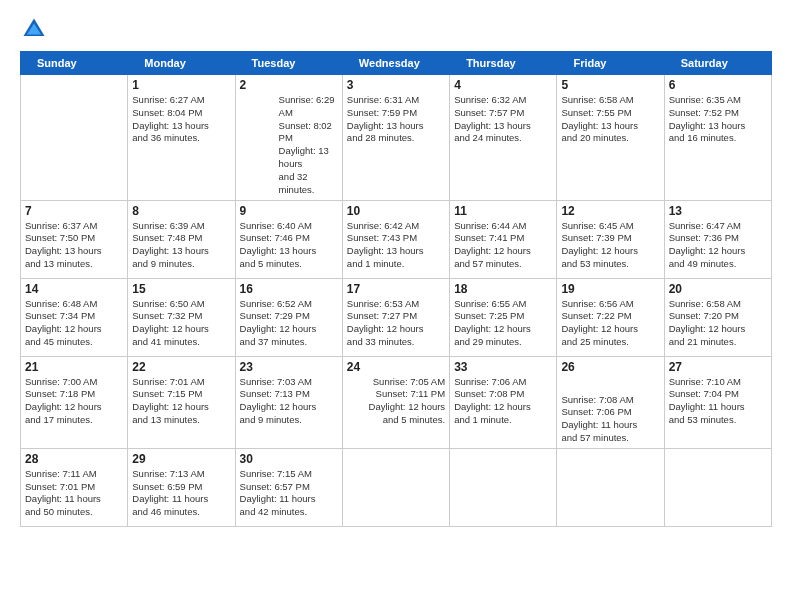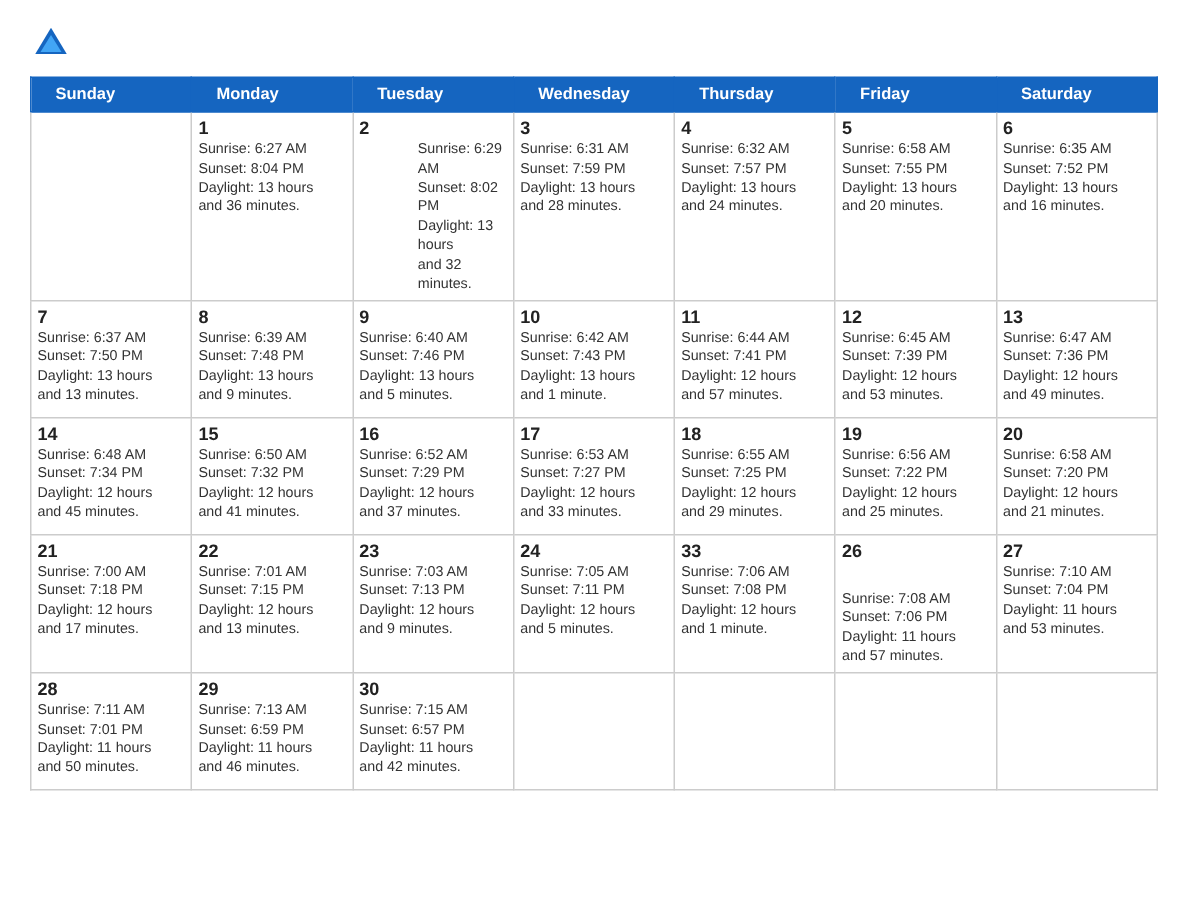--- a/index.html
+++ b/index.html
@@ -292,21 +292,21 @@
           </td>
           <td>
             <span class="day-number">23</span>
             <div class="day-info" style="white-space: pre-line;">Sunrise: 7:03 AM
 Sunset: 7:13 PM
 Daylight: 12 hours
 and 9 minutes.</div>
           </td>
           <td>
             <span class="day-number">24</span>
-            <div class="day-info" style="white-space: pre-line;">Sunrise: 7:05 AM
+            <div class="day-info" style="white-space: pre-line; text-align: right;">Sunrise: 7:05 AM
 Sunset: 7:11 PM
 Daylight: 12 hours
 and 5 minutes.</div>
           </td>
           <td>
             <span class="day-number">33</span>
             <div class="day-info" style="white-space: pre-line;">Sunrise: 7:06 AM
 Sunset: 7:08 PM
 Daylight: 12 hours
 and 1 minute.</div>

